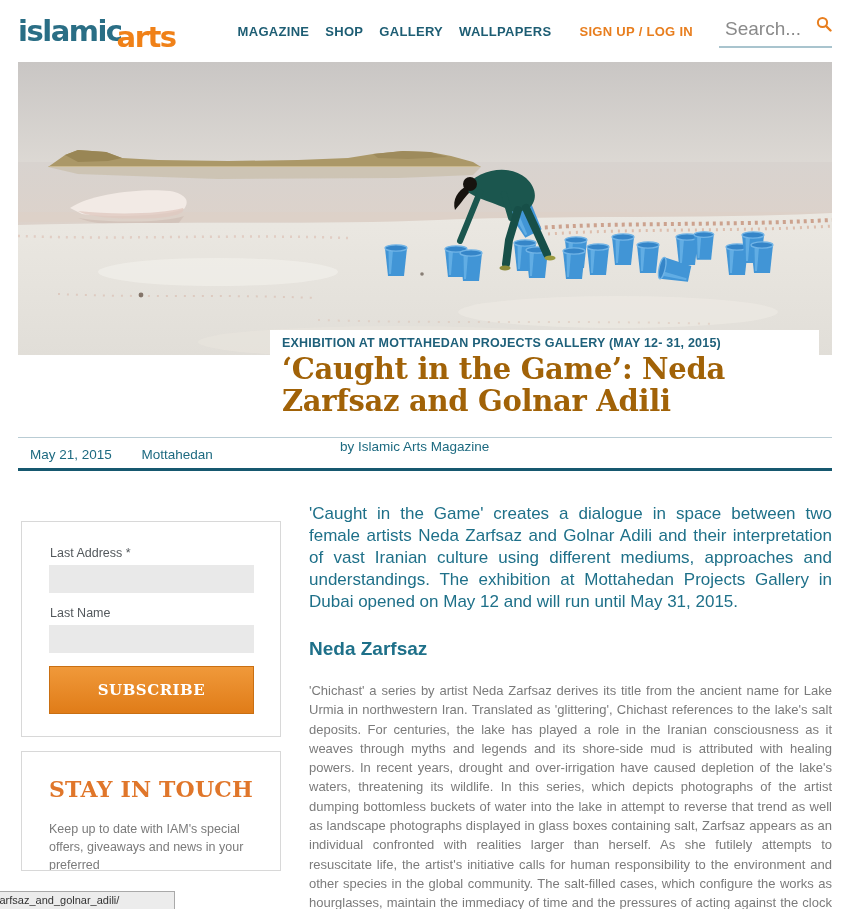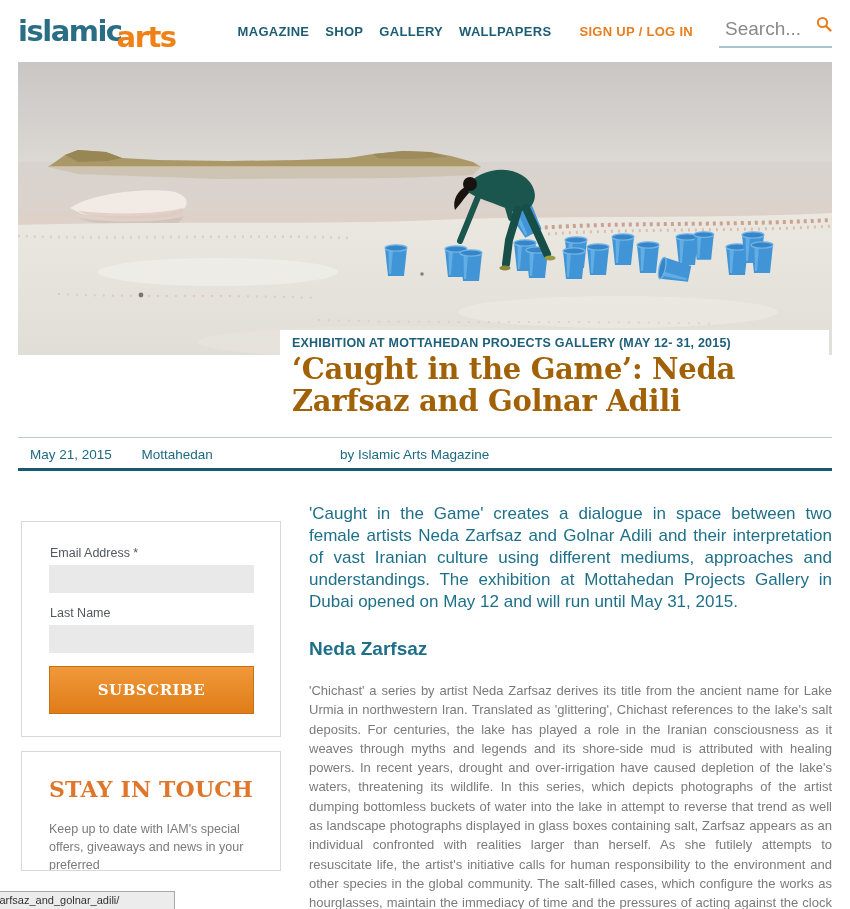--- a/index.html
+++ b/index.html
@@ -20,35 +20,35 @@
     width:100%;border:none;outline:none;border-bottom:2px solid #a9c4ce;
     font-size:19px;color:#444;padding:4px 22px 6px 6px;box-sizing:border-box;background:transparent;
     font-family:"Liberation Sans",sans-serif;
   }
   .searchwrap input::placeholder{color:#8a8a8a;}
   .search-ico{position:absolute;right:0;top:2px;width:16px;height:16px;cursor:pointer;}
   
   .hero{position:relative;margin:0 18px;height:293px;}
   .hero svg{display:block;}
   .title-panel{
-    position:absolute;left:262px;top:268px;width:549px;box-sizing:border-box;
+    position:absolute;left:252px;top:268px;width:549px;box-sizing:border-box;
     background:#fff;padding:6px 0 0 12px;z-index:5;
   }
   .kicker{font-size:12.5px;font-weight:bold;color:#1e607a;letter-spacing:.2px;}
   h1.article-title{
     margin:3px 0 0 0;font-family:"DejaVu Serif",serif;font-weight:bold;
     font-size:29px;line-height:1.12;color:#a16207;width:480px;letter-spacing:-.3px;
   }
   
   .metabar{
     margin:82px 18px 0 18px;border-top:1px solid #b9ccd4;border-bottom:3px solid #16586f;
     padding:9px 12px 6px 12px;position:relative;font-size:13.5px;color:#1d6a80;
   }
   .metabar .date{margin-right:26px;}
-  .metabar .byline{position:absolute;left:282px;top:9px;padding-left:40px;}
+  .metabar .byline{position:absolute;left:282px;top:1px;padding-left:40px;}
   
   .main{margin:0 18px;display:flex;align-items:flex-start;}
   .leftcol{width:263px;flex:0 0 263px;margin-right:14px;}
   .rightcol{flex:1;min-width:0;}
   .sidebox{
     border:1px solid #d8d8d8;background:#fff;box-sizing:border-box;width:260px;margin-left:3px;
     padding:24px 26px 22px 27px;
   }
   .sidebox.newsletter{margin-top:50px;}
   .sidebox.stay{margin-top:14px;height:120px;overflow:hidden;}
@@ -200,21 +200,21 @@
   <span class="date">May 21, 2015</span>
   <span class="cat">Mottahedan</span>
   <span class="byline">by Islamic Arts Magazine</span>
 </div>
 
 <div class="main">
 
   <div class="leftcol">
     <div class="sidebox newsletter">
       <div class="field">
-        <label>Email Address *</label>
+        <label>Last Address *</label>
         <input type="text" style="">
       </div>
       <div class="field">
         <label>Last Name</label>
         <input type="text" style="">
       </div>
       <button class="subscribe">SUBSCRIBE</button>
     </div>
 
     <div class="sidebox stay">

